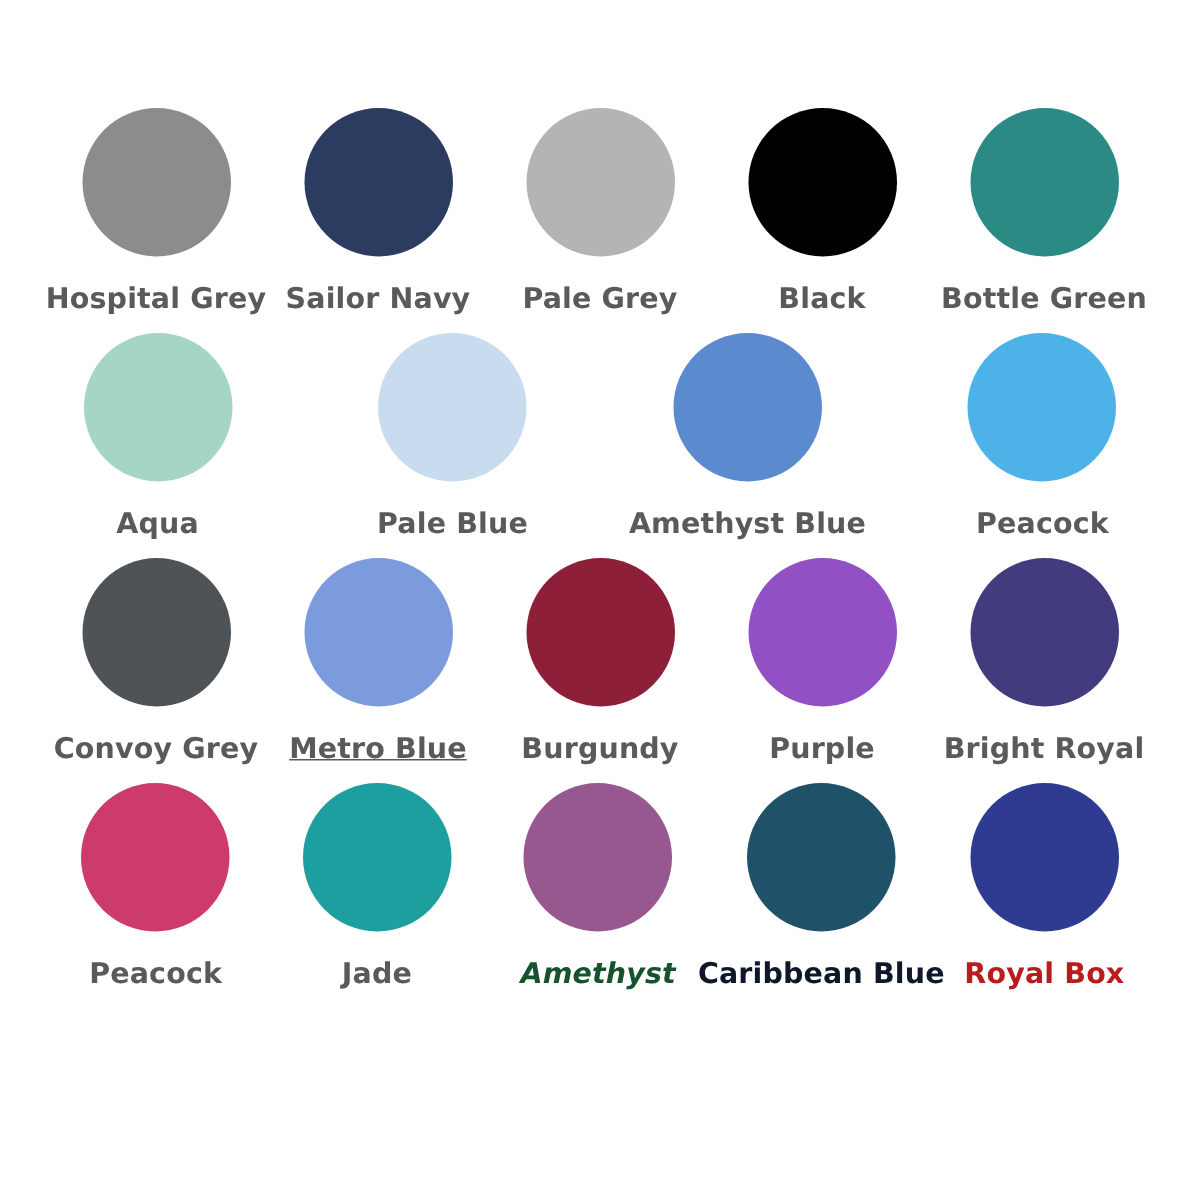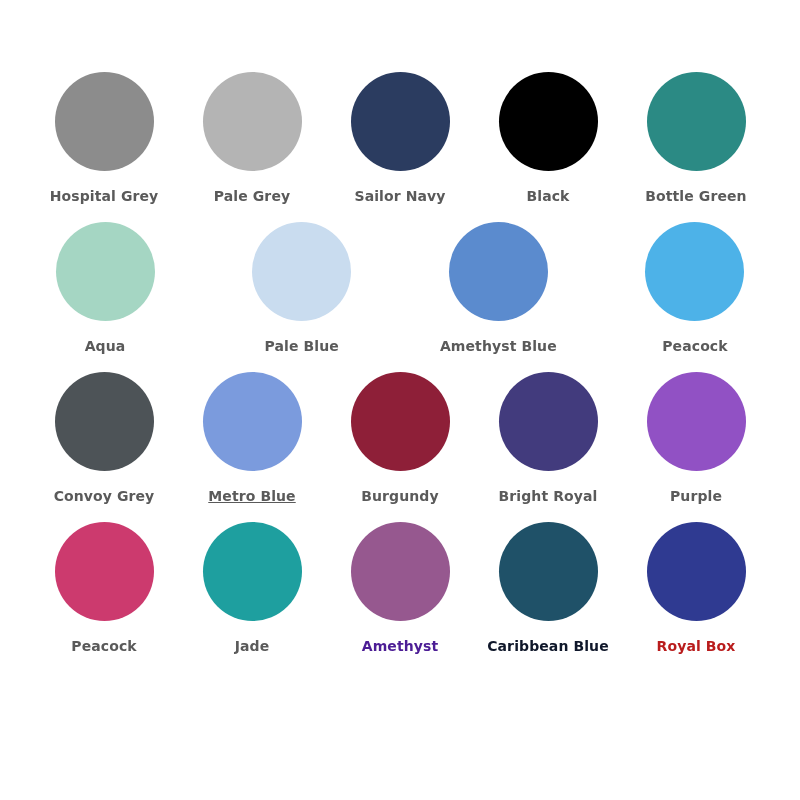--- a/index.html
+++ b/index.html
@@ -38,46 +38,46 @@
     justify-content: flex-start;
   }
   .swatch-dot {
     width: 99px;
     height: 99px;
     border-radius: 50%;
     display: block;
   }
   .swatch-label {
     margin-top: 18px;
-    font-size: 14px;
+    font-size: 19px;
     font-weight: bold;
     color: #5a5a5a;
     letter-spacing: 0.1px;
     text-align: center;
     line-height: 1.1;
     white-space: nowrap;
   }
 </style>
 </head>
 <body style="background: rgb(255, 255, 255);">
 
 <div class="palette">
 
   <div class="swatch-row">
     <div class="swatch">
       <span class="swatch-dot" style="background-color: rgb(140, 140, 140);"></span>
       <span class="swatch-label" style="color: rgb(90, 90, 90);">Hospital Grey</span>
     </div>
     <div class="swatch">
+      <span class="swatch-dot" style="background-color: rgb(43, 60, 96);"></span>
+      <span class="swatch-label" style="color: rgb(90, 90, 90);">Sailor Navy</span>
+    </div>
+    <div class="swatch">
       <span class="swatch-dot" style="background-color: rgb(180, 180, 180);"></span>
       <span class="swatch-label" style="color: rgb(90, 90, 90);">Pale Grey</span>
-    </div>
-    <div class="swatch">
-      <span class="swatch-dot" style="background-color: rgb(43, 60, 96);"></span>
-      <span class="swatch-label" style="color: rgb(90, 90, 90);">Sailor Navy</span>
     </div>
     <div class="swatch">
       <span class="swatch-dot" style="background-color: rgb(0, 0, 0);"></span>
       <span class="swatch-label" style="color: rgb(90, 90, 90);">Black</span>
     </div>
     <div class="swatch">
       <span class="swatch-dot" style="background-color: rgb(43, 138, 132);"></span>
       <span class="swatch-label" style="color: rgb(90, 90, 90);">Bottle Green</span>
     </div>
   </div>
@@ -108,41 +108,41 @@
     </div>
     <div class="swatch">
       <span class="swatch-dot" style="background-color: rgb(123, 155, 221);"></span>
       <span class="swatch-label" style="color: rgb(90, 90, 90); text-decoration: underline;">Metro Blue</span>
     </div>
     <div class="swatch">
       <span class="swatch-dot" style="background-color: rgb(142, 31, 56);"></span>
       <span class="swatch-label" style="color: rgb(90, 90, 90);">Burgundy</span>
     </div>
     <div class="swatch">
+      <span class="swatch-dot" style="background-color: rgb(145, 81, 196);"></span>
+      <span class="swatch-label" style="color: rgb(90, 90, 90);">Purple</span>
+    </div>
+    <div class="swatch">
       <span class="swatch-dot" style="background-color: rgb(66, 59, 125);"></span>
       <span class="swatch-label" style="color: rgb(90, 90, 90);">Bright Royal</span>
-    </div>
-    <div class="swatch">
-      <span class="swatch-dot" style="background-color: rgb(145, 81, 196);"></span>
-      <span class="swatch-label" style="color: rgb(90, 90, 90);">Purple</span>
     </div>
   </div>
 
   <div class="swatch-row">
     <div class="swatch">
       <span class="swatch-dot" style="background-color: rgb(204, 58, 110);"></span>
       <span class="swatch-label" style="color: rgb(90, 90, 90);">Peacock</span>
     </div>
     <div class="swatch">
       <span class="swatch-dot" style="background-color: rgb(30, 159, 159);"></span>
       <span class="swatch-label" style="color: rgb(90, 90, 90);">Jade</span>
     </div>
     <div class="swatch">
       <span class="swatch-dot" style="background-color: rgb(150, 88, 143);"></span>
-      <span class="swatch-label" style="color: #4c1d95;">Amethyst</span>
+      <span class="swatch-label" style="color: #14532d; font-style: italic;">Amethyst</span>
     </div>
     <div class="swatch">
       <span class="swatch-dot" style="background-color: rgb(31, 81, 104);"></span>
       <span class="swatch-label" style="color: #0f172a;">Caribbean Blue</span>
     </div>
     <div class="swatch">
       <span class="swatch-dot" style="background-color: rgb(47, 58, 145);"></span>
       <span class="swatch-label" style="color: #b91c1c;">Royal Box</span>
     </div>
   </div>

